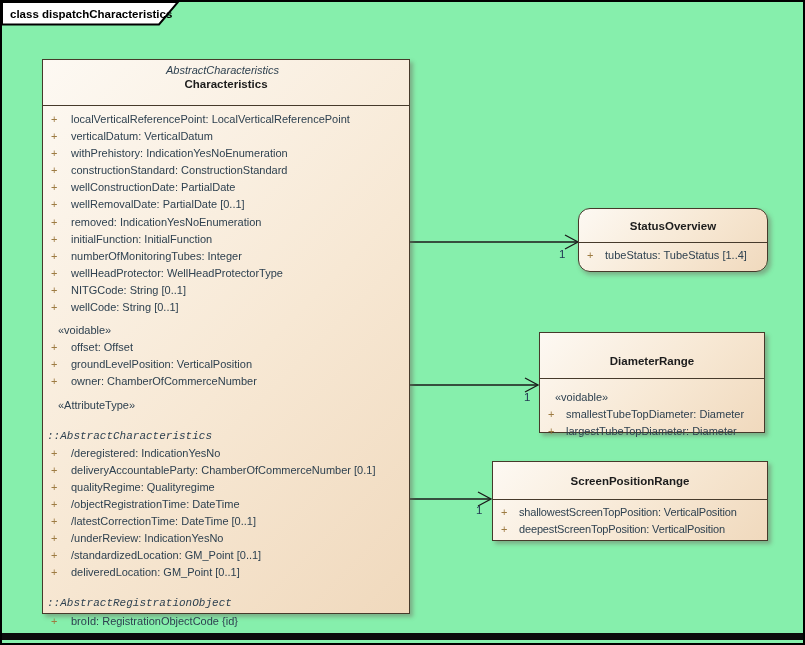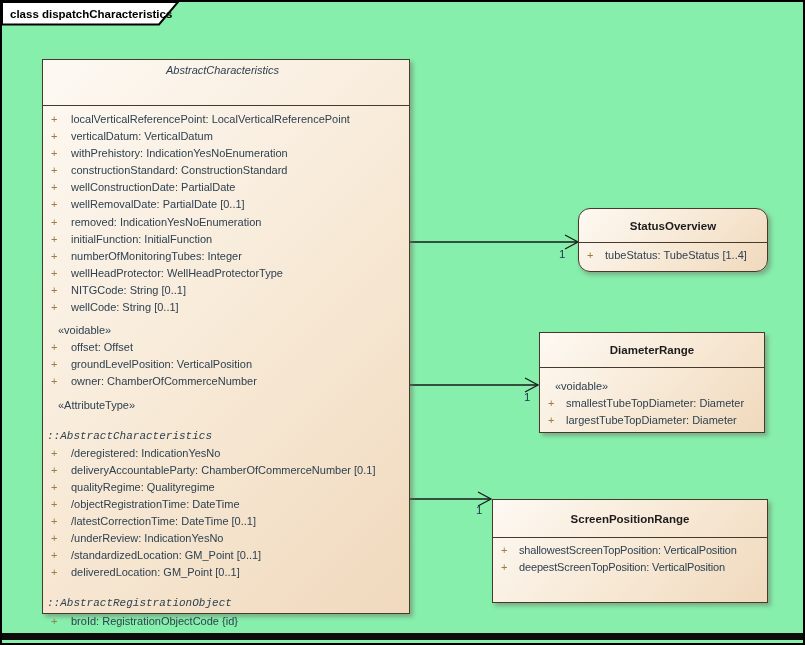--- a/index.html
+++ b/index.html
@@ -55,20 +55,21 @@
     </g>
   </svg>
 
   <div class="mult" style="left:557px;top:246px;">1</div>
   <div class="mult" style="left:522px;top:389px;">1</div>
   <div class="mult" style="left:474px;top:502px;">1</div>
 
   <div class="classbox" style="left:40px;top:57px;width:368px;height:555px;">
     <div class="hdr" style="height:46px;">
       <div class="abstract-name">AbstractCharacteristics</div>
+      <div class="class-name">Characteristics</div>
     </div>
     <div class="rows">
         <div class="row attr">
           <span class="vis">+</span>
           <span class="txt">localVerticalReferencePoint: LocalVerticalReferencePoint</span>
         </div>
         <div class="row attr">
           <span class="vis">+</span>
           <span class="txt">verticalDatum: VerticalDatum</span>
         </div>
@@ -173,37 +174,37 @@
     </div>
     <div class="rows">
         <div class="row attr">
           <span class="vis">+</span>
           <span class="txt">tubeStatus: TubeStatus [1..4]</span>
         </div>
       </div>
   </div>
 
   <div class="classbox smallbox" style="left:537px;top:330px;width:226px;height:101px;">
-    <div class="hdr" style="height:35px;">
+    <div class="hdr" style="height:35px;margin-top:11px;">
       <div class="class-name">DiameterRange</div>
     </div>
     <div class="rows">
         <div class="row group">«voidable»</div>
         <div class="row attr">
           <span class="vis">+</span>
           <span class="txt">smallestTubeTopDiameter: Diameter</span>
         </div>
         <div class="row attr">
           <span class="vis">+</span>
           <span class="txt">largestTubeTopDiameter: Diameter</span>
         </div>
       </div>
   </div>
 
-  <div class="classbox smallbox tight" style="left:490px;top:459px;width:276px;height:104px;margin-top:38px;">
+  <div class="classbox smallbox tight" style="left:490px;top:459px;width:276px;height:80px;">
     <div class="hdr" style="height:38px;">
       <div class="class-name">ScreenPositionRange</div>
     </div>
     <div class="rows">
         <div class="row attr">
           <span class="vis">+</span>
           <span class="txt">shallowestScreenTopPosition: VerticalPosition</span>
         </div>
         <div class="row attr">
           <span class="vis">+</span>

